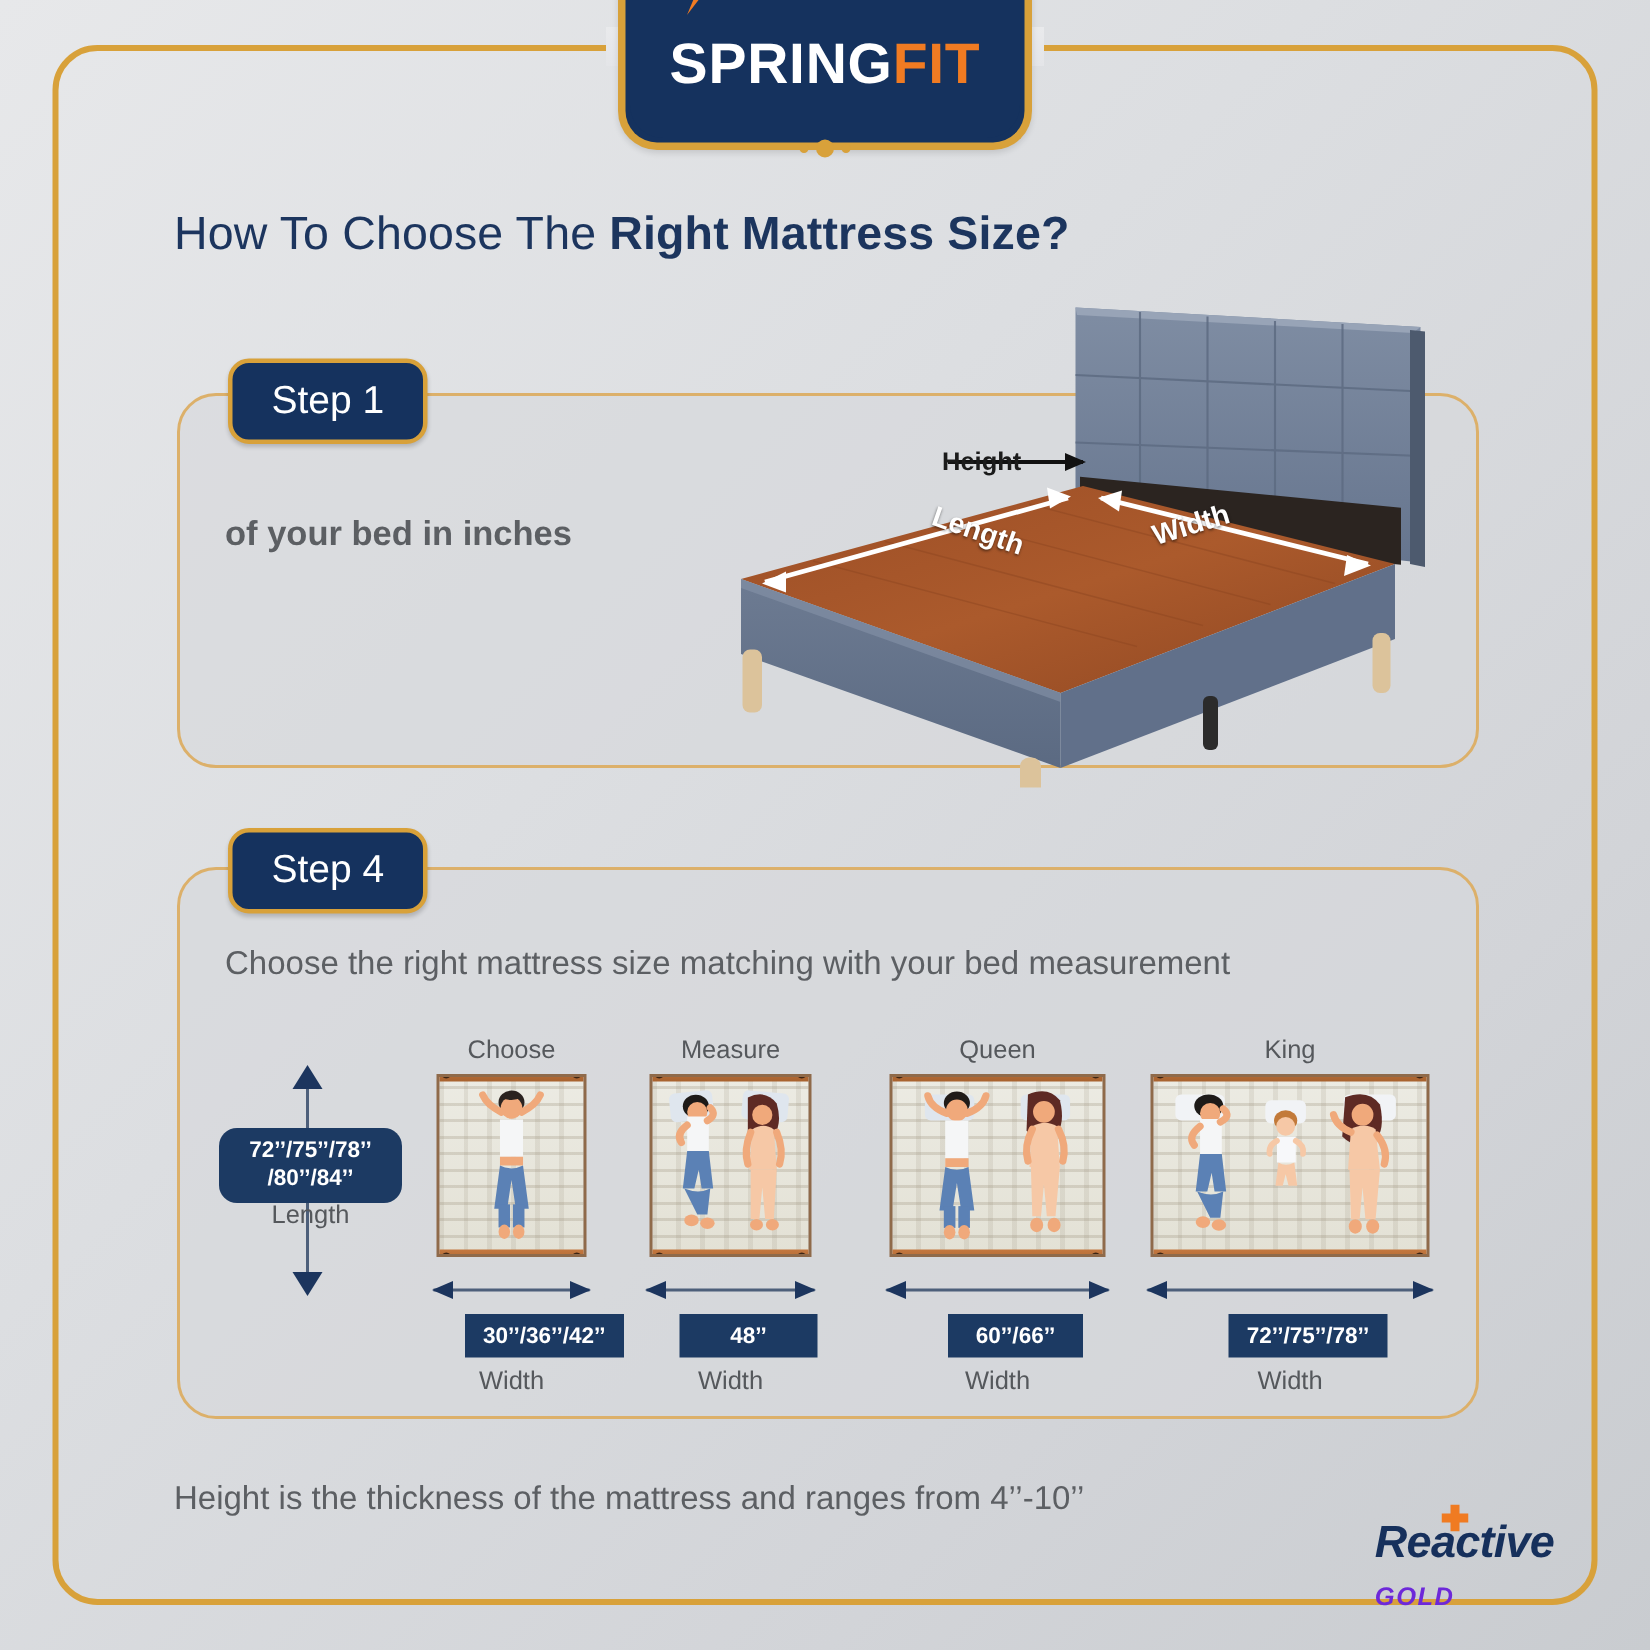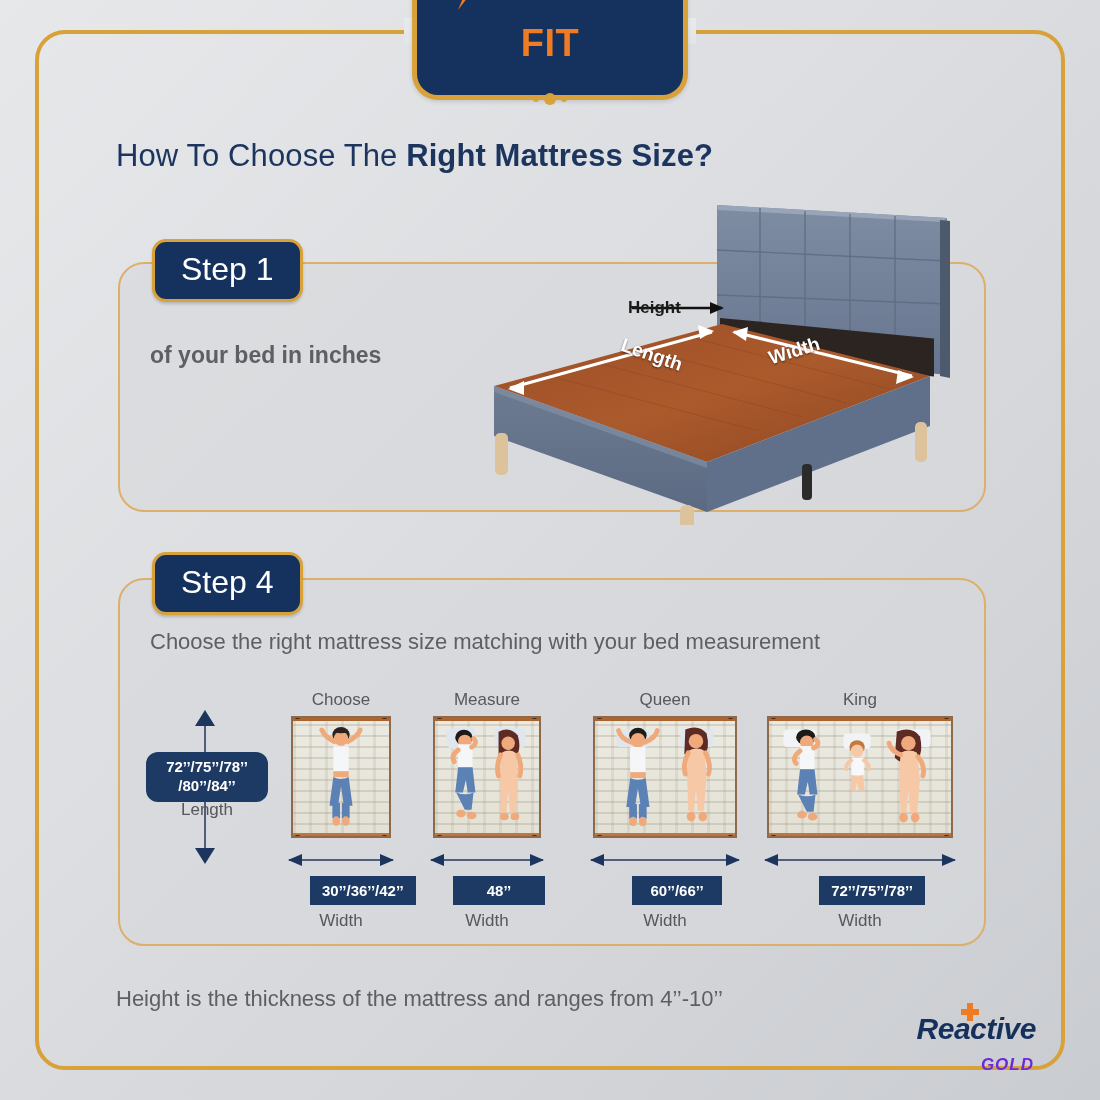--- a/index.html
+++ b/index.html
@@ -83,21 +83,21 @@
   }
   #step1-card { left: 118px; top: 262px; width: 868px; height: 250px; }
   #step2-card { left: 118px; top: 578px; width: 868px; height: 368px; }
 
   .step-badge {
     position: absolute;
     background: #15325e;
     border: 3px solid #d8a13a;
     border-radius: 14px;
     color: #fff;
-    font-size: 32px;
+    font-size: 26px;
     padding: 9px 26px 11px;
     z-index: 4;
     box-shadow: 0 2px 3px rgba(0,0,0,.18);
     white-space: nowrap;
   }
   #step1-badge { left: 152px; top: 239px; }
   #step2-badge { left: 152px; top: 552px; }
 
   
   #step1-text {
@@ -190,21 +190,21 @@
     text-align: center; font-size: 17px; color: #55585c;
   }
 
   
   #footer-note {
     position: absolute; left: 116px; top: 986px;
     font-size: 22px; color: #5c5f63; white-space: nowrap;
   }
   #reactive-logo {
     position: absolute; right: 64px; top: 1014px;
-    text-align: right; line-height: 1;
+    line-height: 1;
   }
   #reactive-name {
     font-size: 30px; font-weight: 700; color: #16305c;
     font-style: italic; letter-spacing: -.5px; position: relative;
   }
   #reactive-cross {
     position: absolute; right: 57px; top: -11px; width: 18px; height: 18px;
   }
   #reactive-gold {
     font-size: 17px; font-weight: 700; font-style: italic; color: #6d28d9;
@@ -213,20 +213,21 @@
 </style>
 </head>
 <body>
 
 <div id="outer-frame"></div>
 <div id="frame-top-gap"></div>
 
 <div id="logo-tab">
   <div id="logo-tab-inner">
     <span class="logo-word">
+      <span class="logo-spring">SPRING</span>
         <span class="logo-fit">FIT</span>
     </span>
     <svg id="logo-runner" viewBox="0 0 22 34">
       <circle cx="13" cy="4" r="4" fill="#f07b22"></circle>
       <path d="M11 9 L5 18 L9 18 L4 30 L14 17 L10 17 L17 9 Z" fill="#f07b22"></path>
       <path d="M12 8 L21 3 L22 6 L13 12 Z" fill="#f07b22"></path>
     </svg>
   </div>
 </div>
 <div id="tab-dots">

